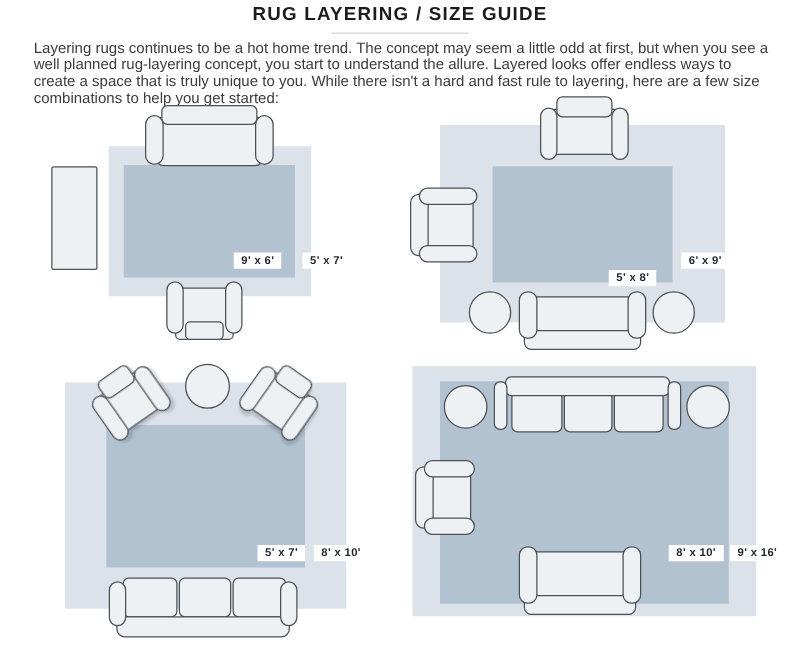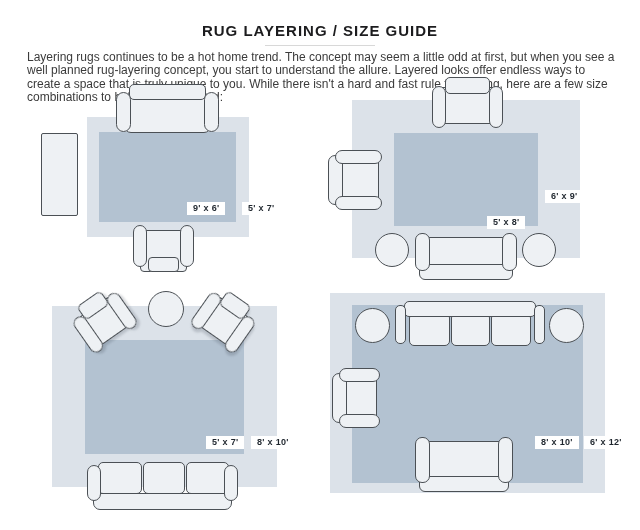--- a/index.html
+++ b/index.html
@@ -20,21 +20,21 @@
     font-family:"Liberation Sans","DejaVu Sans",sans-serif;
     position:relative;
     overflow:hidden;
   }
   .title{
     text-align:center;
     font-size:15px;
     font-weight:700;
     letter-spacing:1px;
     color:var(--title-color);
-    padding-top:22px;
+    padding-top:3px;
   }
   .divider{
     width:110px;
     border-top:1px solid var(--divider-color);
     margin:6px auto 0;
   }
   .intro{
     margin:5px 24px 12px 27px;
     font-size:12px;
     line-height:13.4px;
@@ -165,21 +165,21 @@
     <div class="ottoman" style="left:522px;top:233px;width:34px;height:34px"></div>
 
     <div class="furn loveseat-up" style="left:415px;top:233px;width:102px;height:47px">
       <div class="p body"></div>
       <div class="p back"></div>
       <div class="p arm l"></div>
       <div class="p arm r"></div>
     </div>
 
     <span class="badge" style="left:487px;top:216px">5' x 8'</span>
-    <span class="badge" style="left:545px;top:190px">6' x 9'</span>
+    <span class="badge" style="left:545px;top:202px">6' x 9'</span>
   </section>
 
   <section>
     <div class="rug outer" style="left:52px;top:306px;width:225px;height:181px"></div>
     <div class="rug inner" style="left:85px;top:340px;width:159px;height:114px"></div>
 
     <div class="furn chair-down angled" style="left:75px;top:294px;width:55px;height:50px;transform:rotate(-35deg)">
       <div class="p body"></div>
       <div class="p back"></div>
       <div class="p arm l"></div>
@@ -232,16 +232,16 @@
     </div>
 
     <div class="furn loveseat-up" style="left:415px;top:437px;width:98px;height:55px">
       <div class="p body"></div>
       <div class="p back"></div>
       <div class="p arm l"></div>
       <div class="p arm r"></div>
     </div>
 
     <span class="badge" style="left:535px;top:436px">8' x 10'</span>
-    <span class="badge" style="left:584px;top:436px">6' x 12'</span>
+    <span class="badge" style="left:584px;top:436px">9' x 16'</span>
   </section>
 
 </div>
 
 </body></html>

